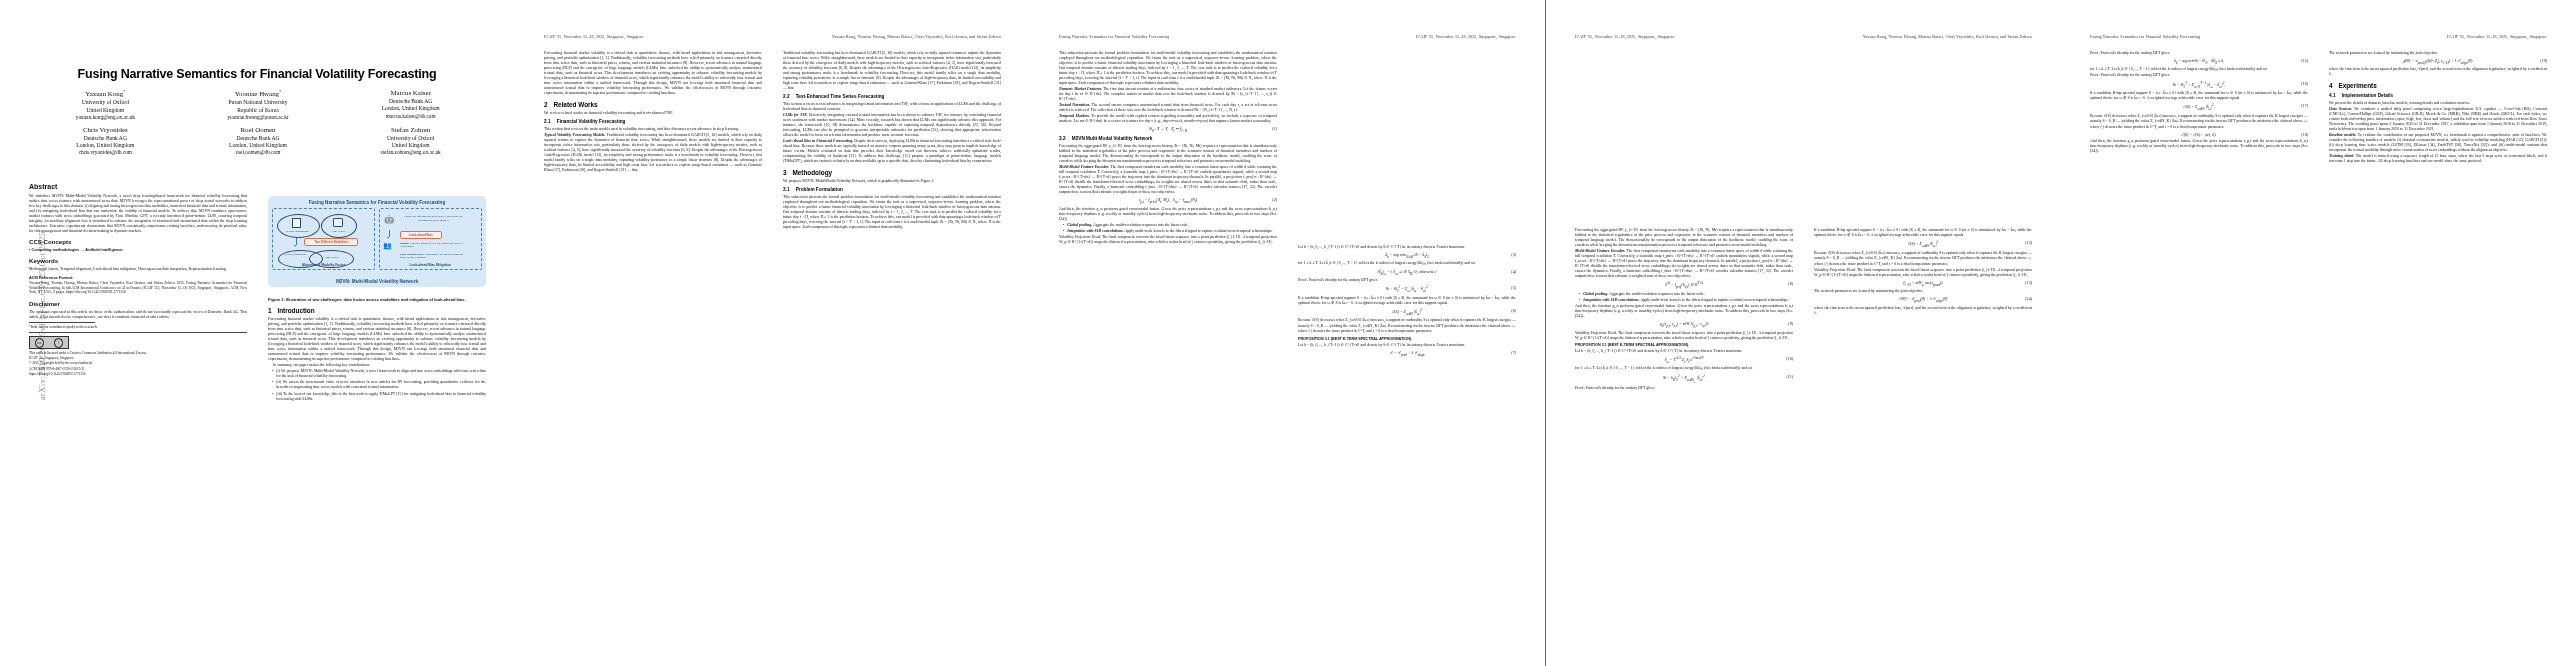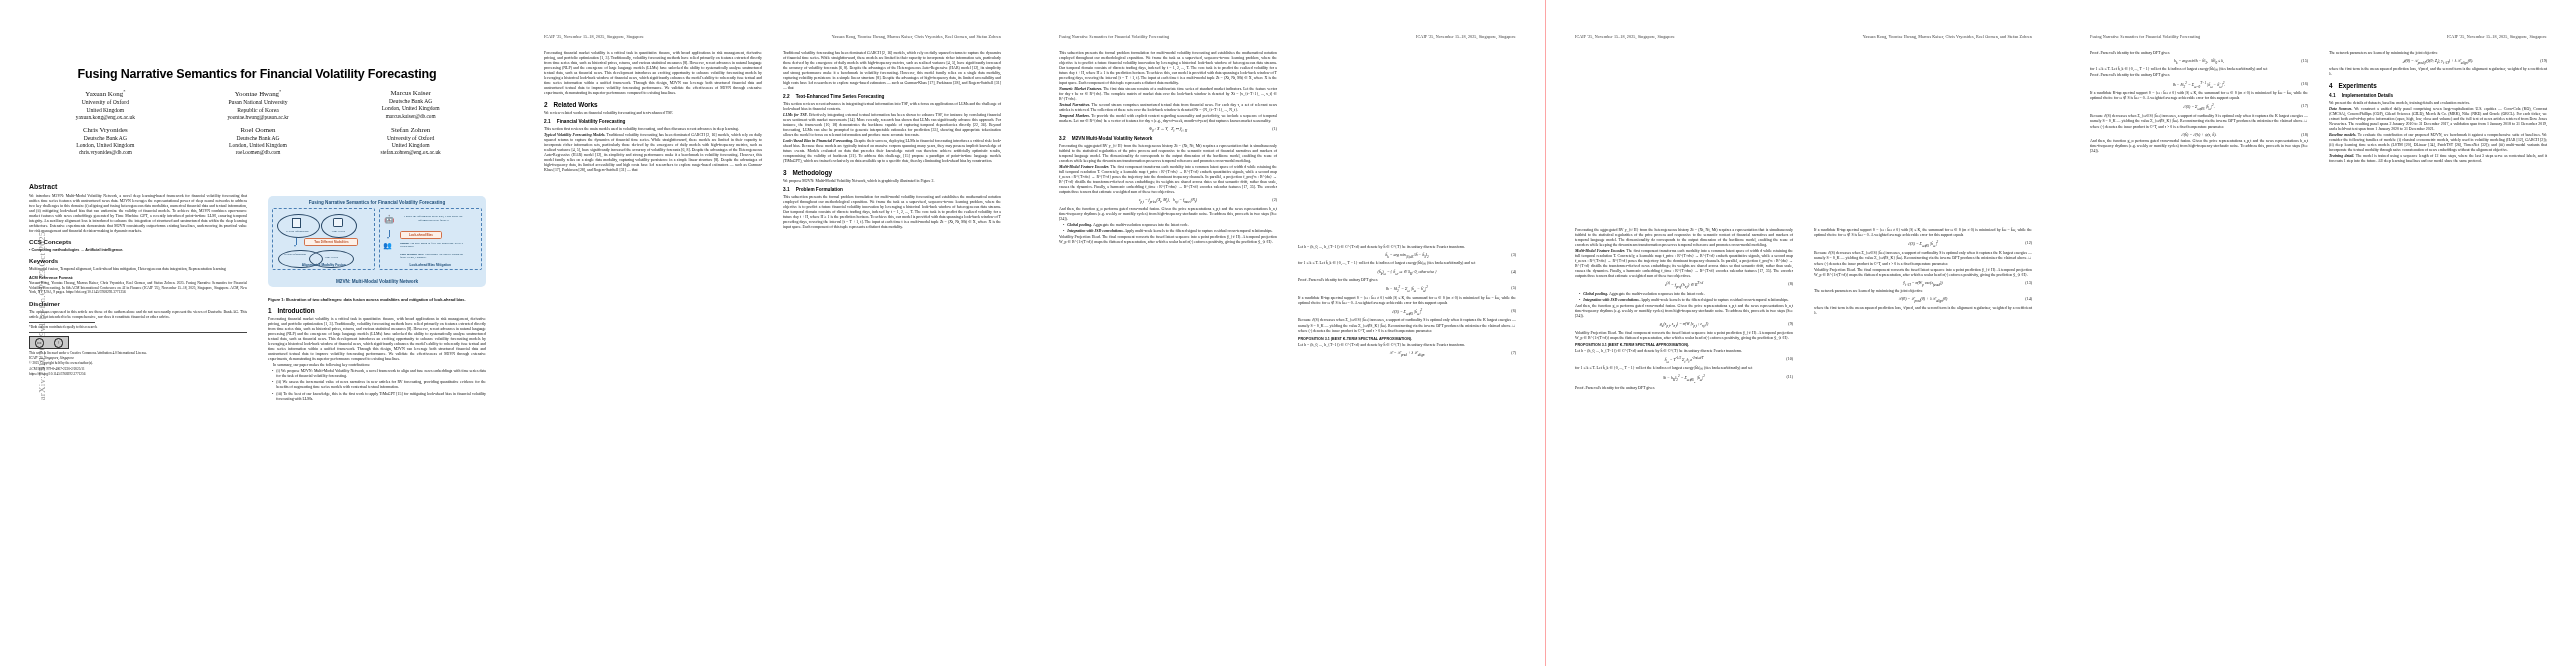--- a/index.html
+++ b/index.html
@@ -1,17 +1,17 @@
 <!DOCTYPE html>
 <html style="font-size:9px"><head>
 <meta charset="utf-8">
 <style>
   html,body{margin:0;padding:0;background:#ffffff;}
   body{width:2576px;height:667px;overflow:hidden;font-family:"Liberation Serif",serif;color:#111;}
-  .sheet{position:relative;width:2176px;height:667px;background:#fca5a5;padding-left:8px;}
+  .sheet{position:relative;width:2176px;height:667px;background:#a16207;padding-left:8px;}
 
   
   .page{position:absolute;top:0;width:515px;height:667px;background:#fff;overflow:hidden;}
   .p1{left:0}.p2{left:515px}.p3{left:1030px}.p4{left:1546px}.p5{left:2061px}
 
   .runhead{position:absolute;top:34px;font-size:4.1px;color:#333;font-family:"Liberation Serif",serif;letter-spacing:0.1px;white-space:nowrap;}
   .runhead.left{left:29px}
   .runhead.right{right:29px}
 
   

